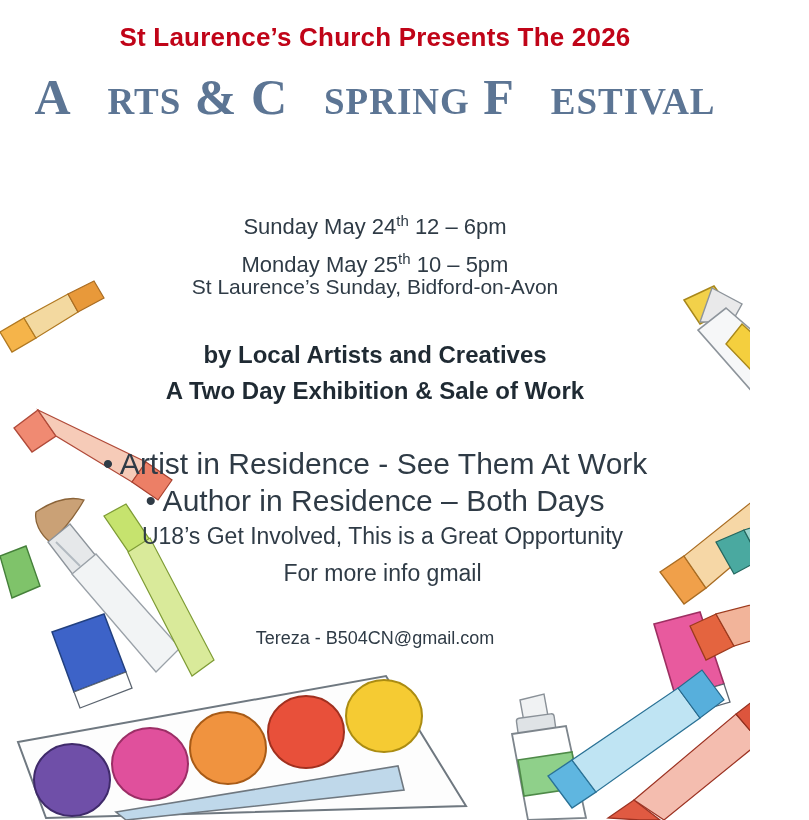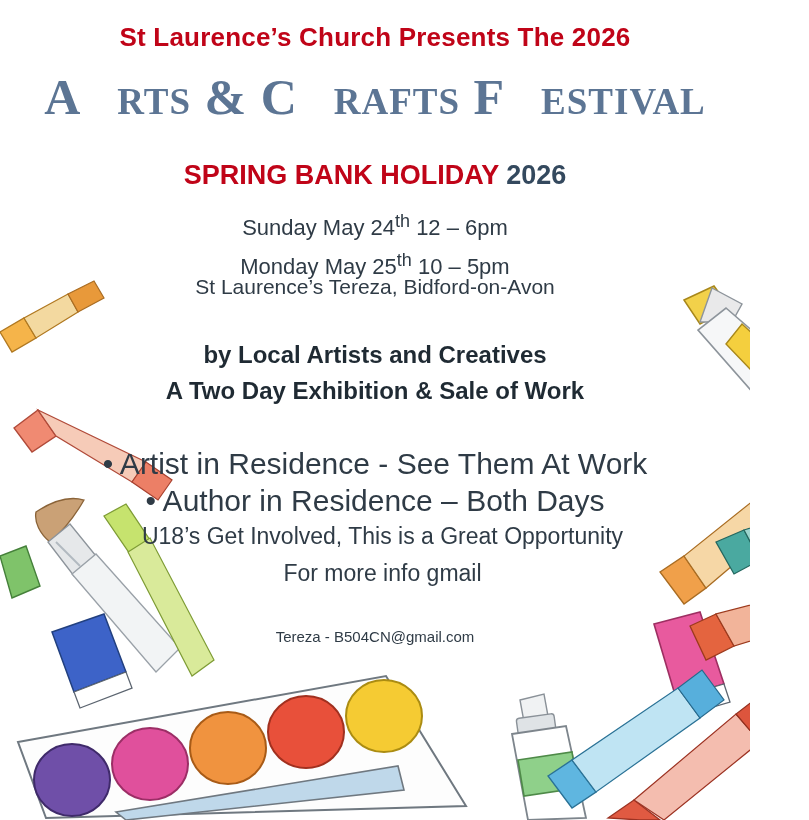--- a/index.html
+++ b/index.html
@@ -82,21 +82,21 @@
     top: 205px;
     left: 0;
     right: 0;
     color: #2f3b46;
   }
   .dates .line {
     font-size: 22px;
     line-height: 32px;
   }
   .dates sup {
-    font-size: 18px;
+    font-size: 15px;
     vertical-align: super;
     text-align: right;
   }
   .venue {
     position: absolute;
     top: 275px;
     left: 0;
     right: 0;
     font-size: 21px;
     color: #2f3b46;
@@ -131,21 +131,21 @@
     font-size: 23px;
     color: #2f3b46;
     line-height: 37px;
   }
 
   .contact {
     position: absolute;
     top: 628px;
     left: 0;
     right: 0;
-    font-size: 15px;
+    font-size: 18px;
     color: #2f3b46;
   }
 </style>
 </head>
 <body>
 
 <div id="poster">
 
   <div class="art-layer">
     <svg width="809" height="820" viewBox="0 0 809 820" xmlns="http://www.w3.org/2000/svg">
@@ -238,38 +238,34 @@
       </g>
 
     </svg>
   </div>
 
   <div class="text-layer">
 
     <div class="presents">St Laurence’s Church Presents The 2026</div>
 
     <div class="festival-title">
-      A<span class="sc">RTS</span> &amp; C<span class="sc">RAFTS</span> F<span class="sc">ESTIVAL</span>
-    </div>
-
-    <div class="holiday">
-      <span>SPRING BANK HOLIDAY</span>
-      <span class="yr">2026</span>
-    </div>
+      A<span class="sc">RTS</span> &amp; C<span class="sc">SPRING</span> F<span class="sc">ESTIVAL</span>
+    </div>
+
 
     <div class="dates">
       <div class="line">
         <span>Sunday May 24</span><sup>th</sup><span> 12 – 6pm</span>
       </div>
       <div class="line">
         <span>Monday May 25</span><sup>th</sup><span> 10 – 5pm</span>
       </div>
     </div>
 
-    <div class="venue">St Laurence’s Tereza, Bidford-on-Avon</div>
+    <div class="venue">St Laurence’s Sunday, Bidford-on-Avon</div>
 
     <div class="exhibition">
       <div>by Local Artists and Creatives</div>
       <div>A Two Day Exhibition &amp; Sale of Work</div>
     </div>
 
     <div class="bullets">
       <div>• Artist in Residence - See Them At Work</div>
       <div>• Author in Residence – Both Days</div>
     </div>

